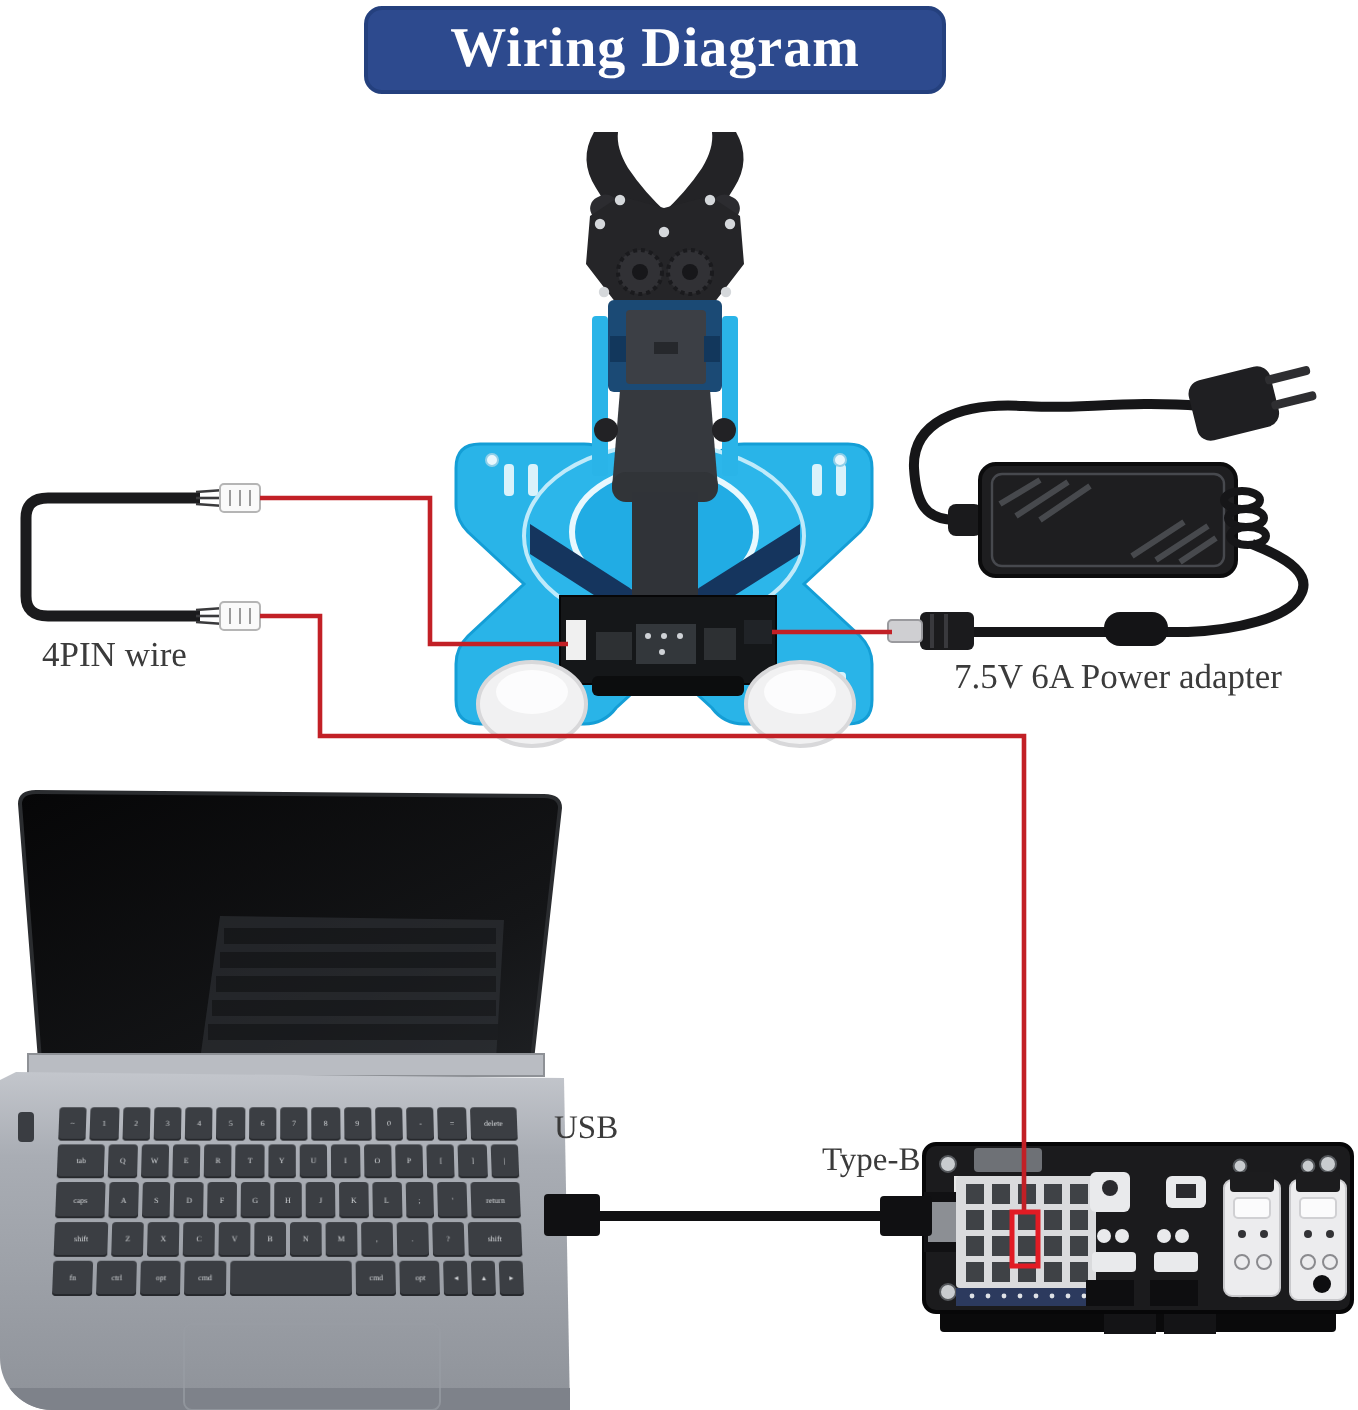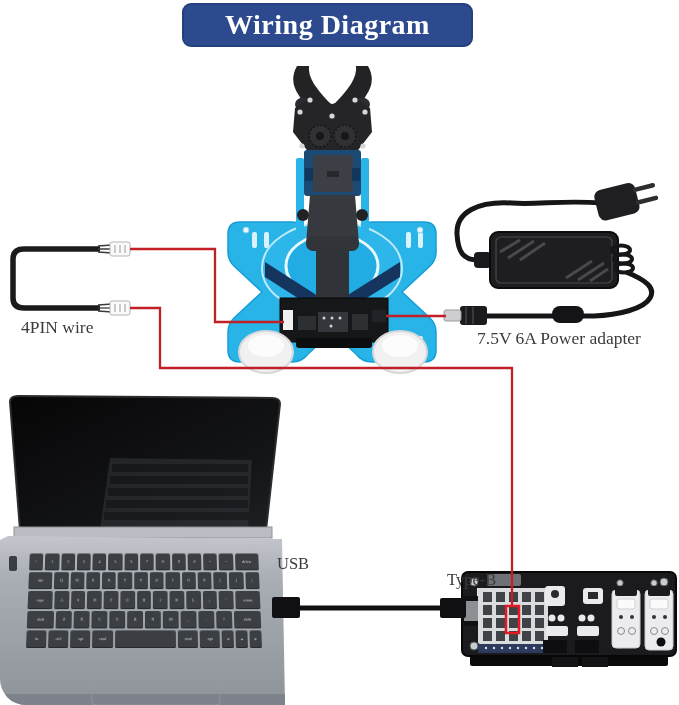--- a/index.html
+++ b/index.html
@@ -12,21 +12,21 @@
   .banner{
     position:absolute;left:182px;top:3px;width:291px;height:44px;
     background:#2d4a8e;border:2px solid #24407e;border-radius:9px;
     box-sizing:border-box;display:flex;align-items:center;justify-content:center;
   }
   .banner-text{color:#ffffff;font-size:28px;font-weight:bold;letter-spacing:.5px;}
   .label{position:absolute;color:#3b3b3b;font-size:17.5px;white-space:nowrap;}
   .label-4pin{left:21px;top:317px;}
   .label-adapter{left:477px;top:328px;}
   .label-usb{left:277px;top:554px;font-size:16.5px;}
-  .label-typeb{left:411px;top:570px;font-size:16.5px;margin-left:36px;}
+  .label-typeb{left:411px;top:570px;font-size:16.5px;}
   
   .kb{
     position:absolute;left:26px;top:549px;width:236px;height:99px;
     transform:perspective(520px) rotateX(10deg);transform-origin:50% 100%;
     display:flex;flex-direction:column;gap:2px;
   }
   .kb-row{display:flex;gap:2px;flex:1;}
   .kb-key{
     flex:1;background:#3b3e43;border-radius:2px;color:#d6d9dc;
     font-size:4px;line-height:4px;display:flex;align-items:center;justify-content:center;

